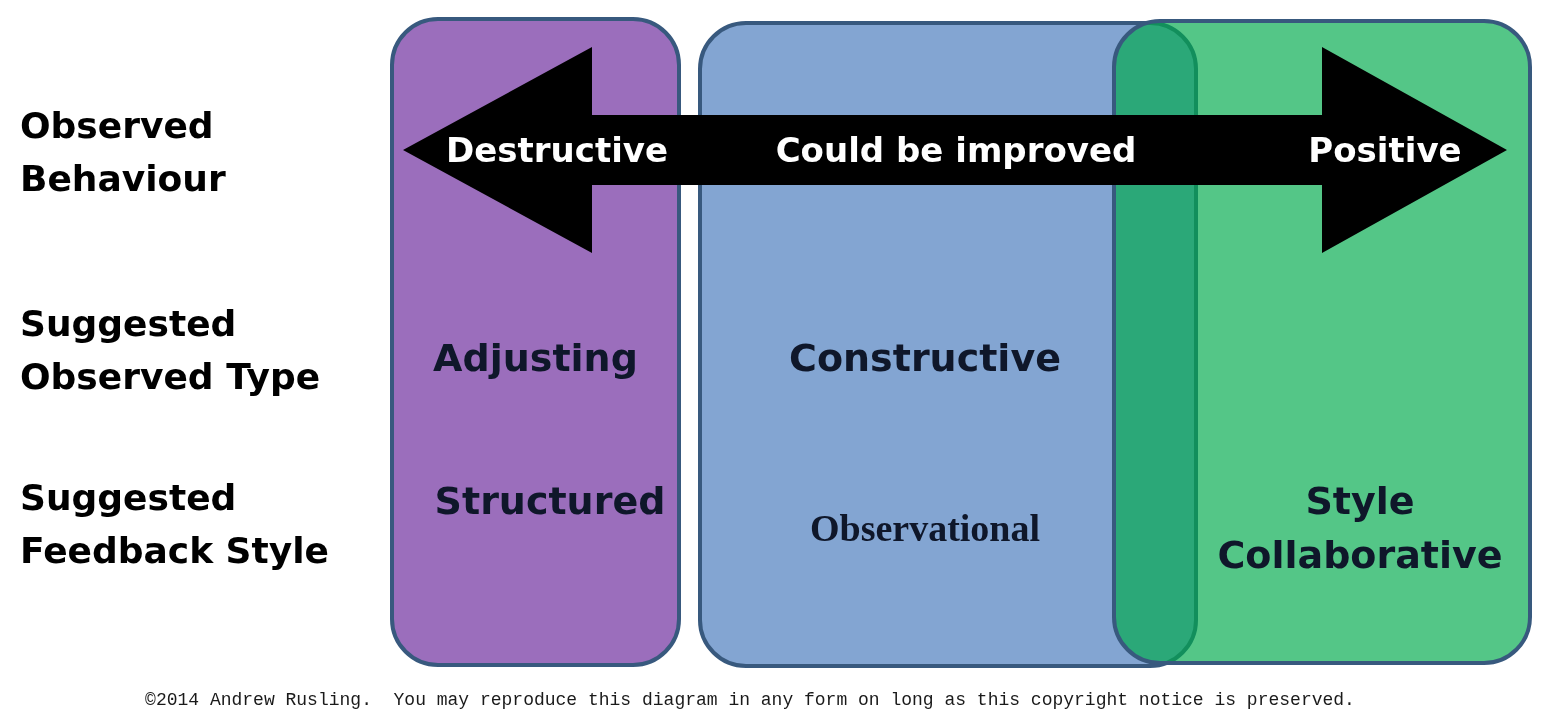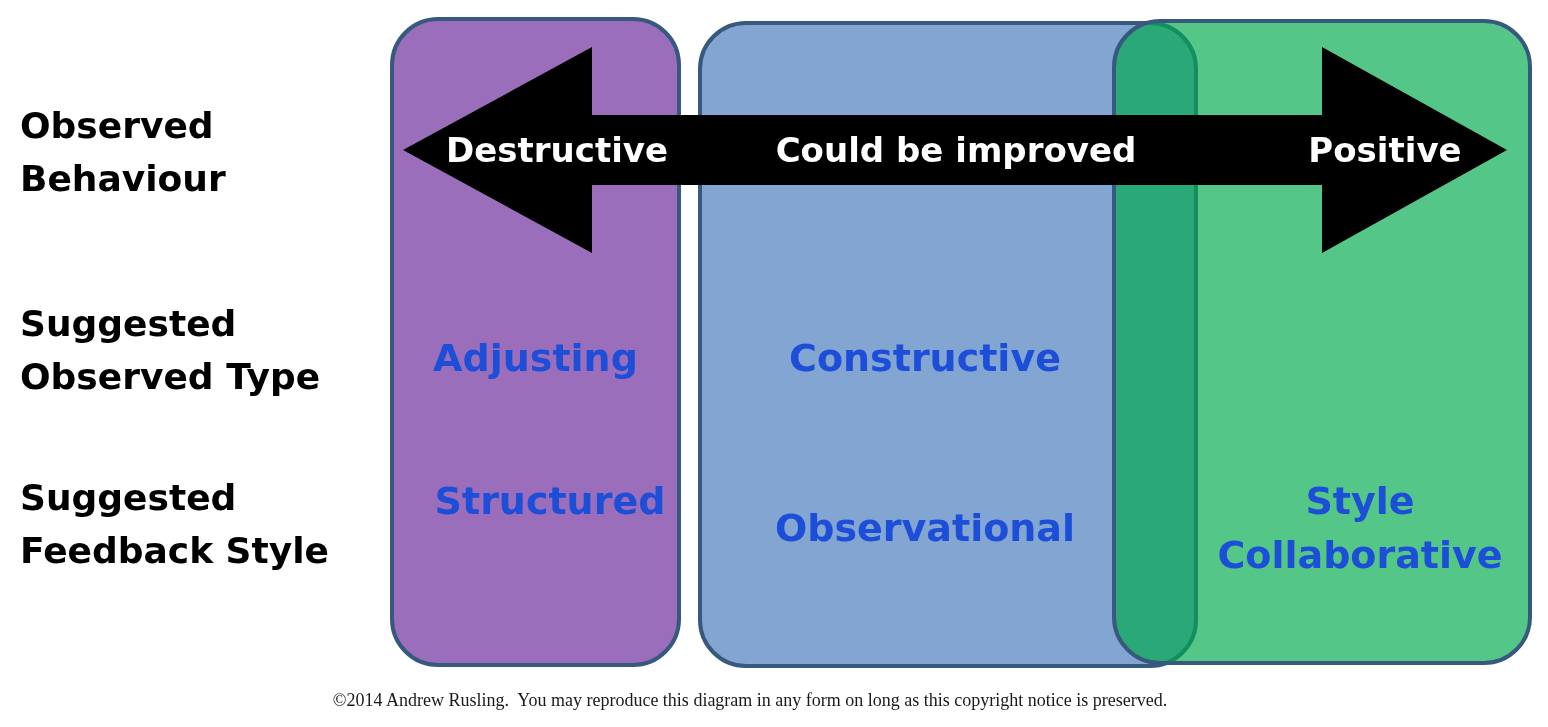--- a/index.html
+++ b/index.html
@@ -27,49 +27,49 @@
     font-weight:700;
     font-size:36px;
     line-height:53px;
     letter-spacing:0px;
   }
   .row-label-1{top:99px;}
   .row-label-2{top:297px;}
   .row-label-3{top:471px;}
   .cell-text{
     position:absolute;
-    color:#1d4ed8;
+    color:#0f172a;
     font-weight:700;
     font-size:38px;
     line-height:54px;
     text-align:center;
   }
   .cell-adjusting{left:390px;width:291px;top:331px;}
   .cell-constructive{left:700px;width:450px;top:331px;}
   .cell-reenforcing{left:1200px;width:320px;top:331px;}
   .cell-structured{left:390px;width:234px;top:474px;padding-left:43px;}
-  .cell-observational{left:700px;width:450px;top:501px;}
+  .cell-observational{left:700px;width:450px;top:501px;font-family:Liberation Serif, serif;}
   .cell-highly{left:1200px;width:320px;top:474px;}
   #arrow-layer{
     position:absolute;left:0;top:0;width:1548px;height:727px;
     pointer-events:none;
   }
   #arrow-layer text{
     fill:#ffffff;
     font-family:"DejaVu Sans",sans-serif;
     font-weight:700;
     font-size:34px;
     text-anchor:middle;
   }
   .footer{
     position:absolute;
     left:0;top:690px;width:1500px;
     text-align:center;
     color:#1a1a1a;
-    font-family:Liberation Serif, serif;
+    font-family:Liberation Mono, monospace;
     font-size:18px;
     white-space:pre;
   }
 </style>
 </head>
 <body>
 
 <div id="canvas">
 
   <div class="box box-purple"></div>

